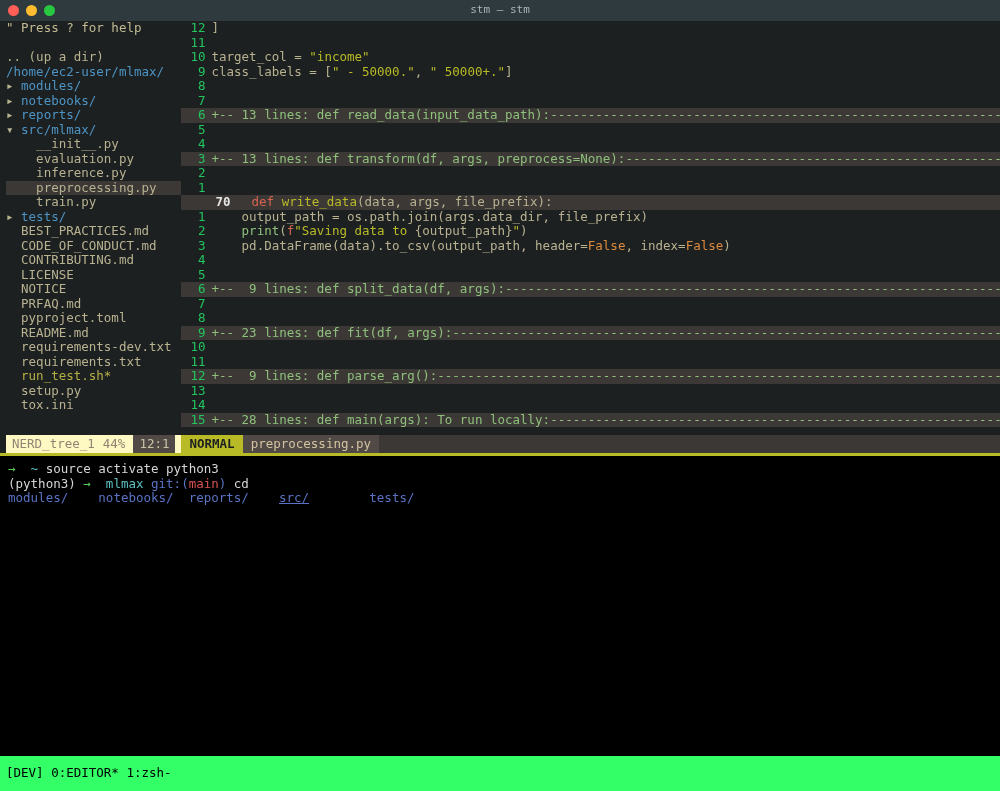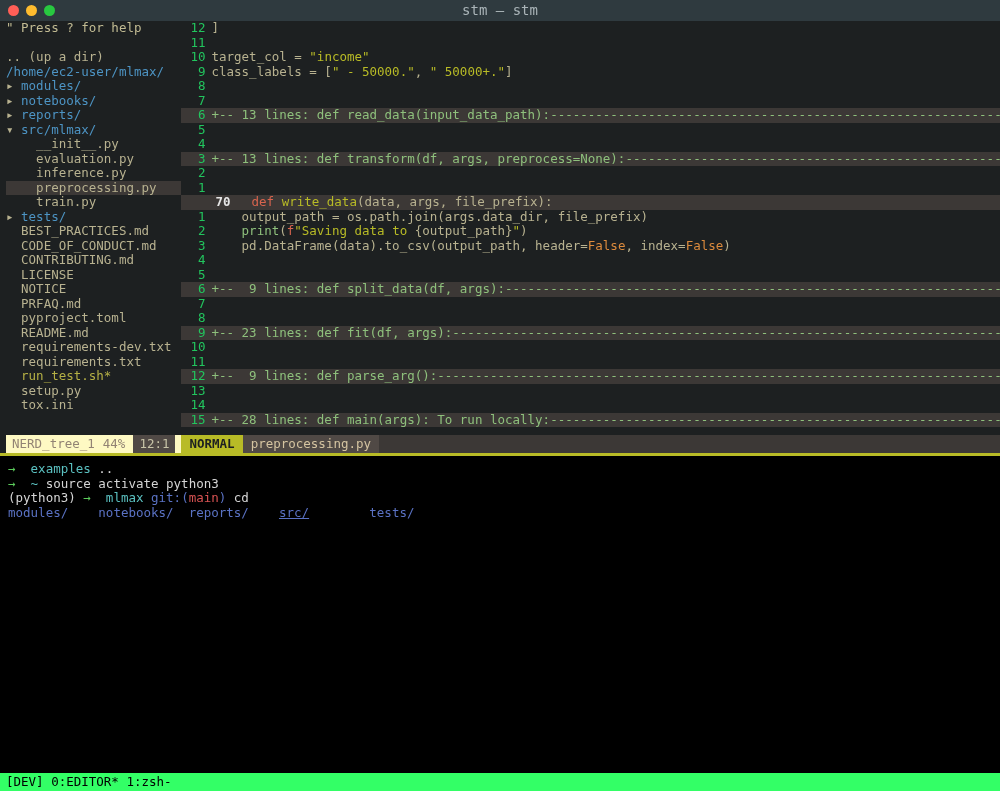--- a/index.html
+++ b/index.html
@@ -19,21 +19,21 @@
   display: flex;
   flex-direction: column;
 }
 .titlebar {
   height: 21px;
   background: #2f3a3f;
   display: flex;
   align-items: center;
   position: relative;
   color: #aab4b8;
-  font-size: 14px;
+  font-size: 11px;
 }
 .traffic { position: absolute; left: 8px; display: flex; gap: 7px; }
 .dot { width: 11px; height: 11px; border-radius: 50%; }
 .dot.red { background: #ff5f57; }
 .dot.yel { background: #febc2e; }
 .dot.grn { background: #28c840; }
 .title-text { margin: 0 auto; }
 .vim {
   flex: 0 0 auto;
   display: flex;
@@ -100,21 +100,21 @@
   padding: 6px 8px;
   color: #b8b290;
 }
 .term-line { white-space: pre; height: 14.5px; }
 .prompt-arrow { color: #5bcb5b; }
 .term .cyan { color: #5bc1c1; }
 .term .white { color: #d5d5d5; }
 .term .blue { color: #5a72c4; }
 .term .red { color: #d85252; }
 .tmux {
-  height: 18px;
+  height: 35px;
   background: #33ff66;
   color: #000;
   display: flex;
   align-items: center;
   padding: 0 6px;
   font-weight: 500;
   margin-top: 36px;
 }
 .comp { color: #5a72c4; }
 .underline { text-decoration: underline; }
@@ -289,21 +289,20 @@
         <span class="mode">NORMAL</span>
         <span class="fname">preprocessing.py</span>
       </div>
     </div>
   </div>
 
   <div class="divider"></div>
 
   <div class="term">
     <div id="term-lines">
-        <div class="term-line"><span class="prompt-arrow">→</span>  <span class="cyan">examples</span> <span class="white">..</span></div>
         <div class="term-line"><span class="prompt-arrow">→</span>  <span class="cyan">~</span> <span class="white">source activate python3</span></div>
         <div class="term-line"><span class="white">(python3) </span><span class="prompt-arrow">→</span>  <span class="cyan">mlmax</span> <span class="blue">git:(</span><span class="red">main</span><span class="blue">)</span> <span class="white">cd</span></div>
         <div class="term-line"><span class="comp">modules/</span>    <span class="comp">notebooks/</span>  <span class="comp">reports/</span>    <span class="comp underline">src/</span>        <span class="comp">tests/</span></div>
       </div>
   </div>
 
   <div class="tmux">
     <span>[DEV] 0:EDITOR* 1:zsh-</span>
   </div>
 </div>

